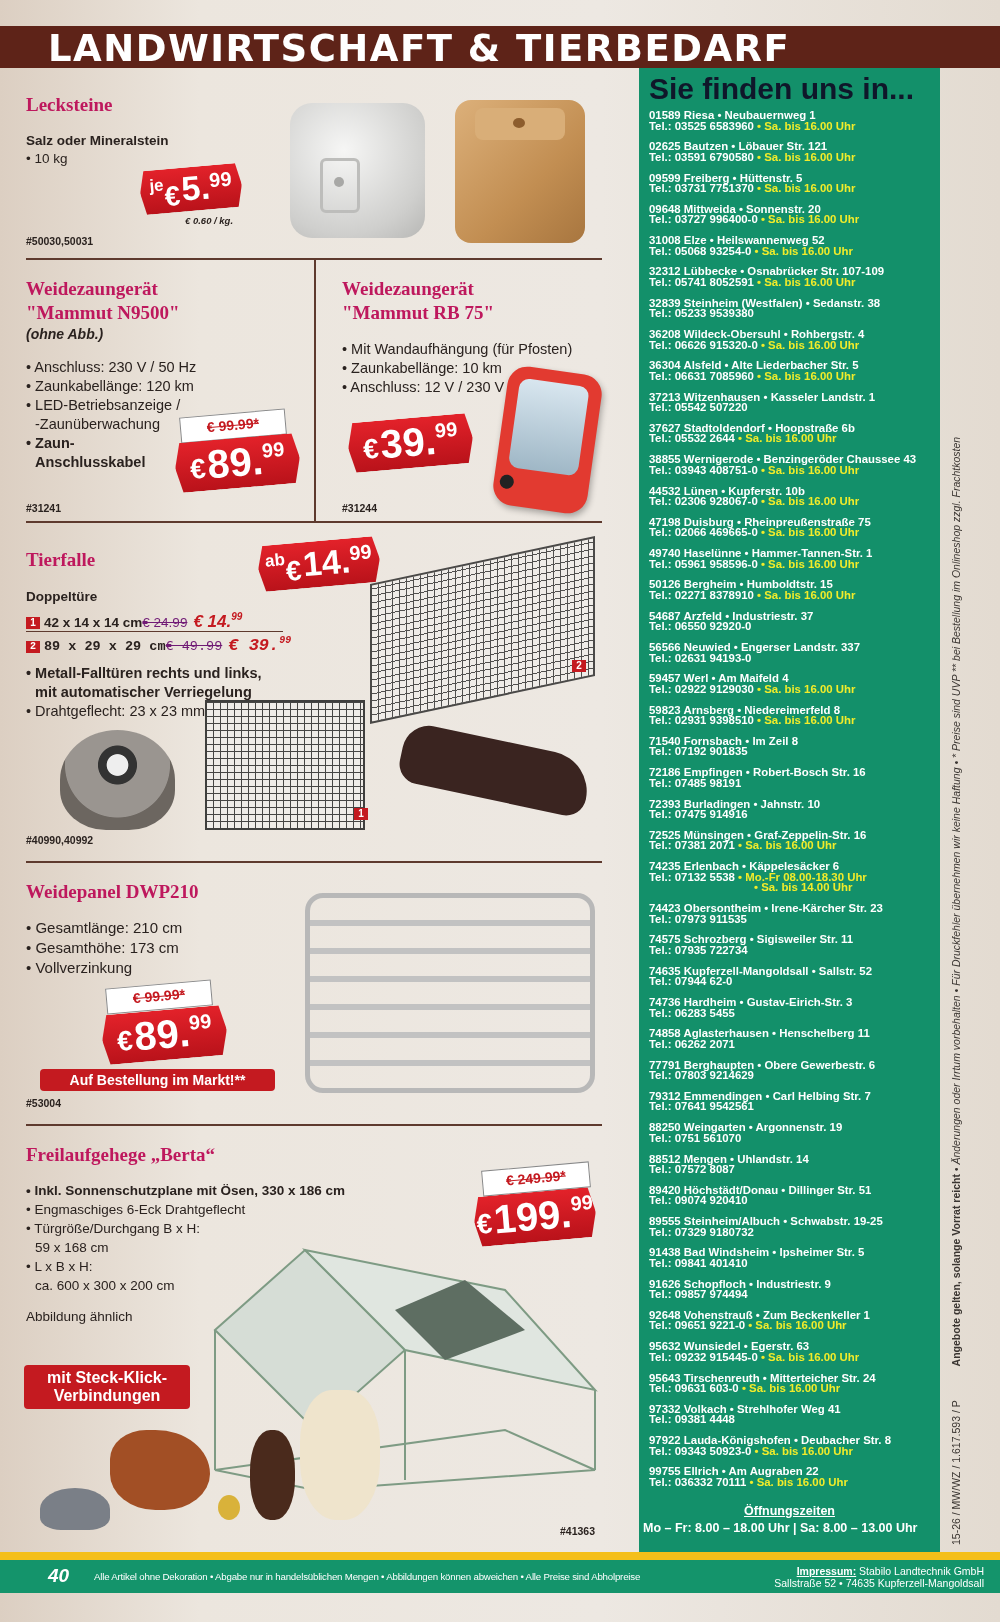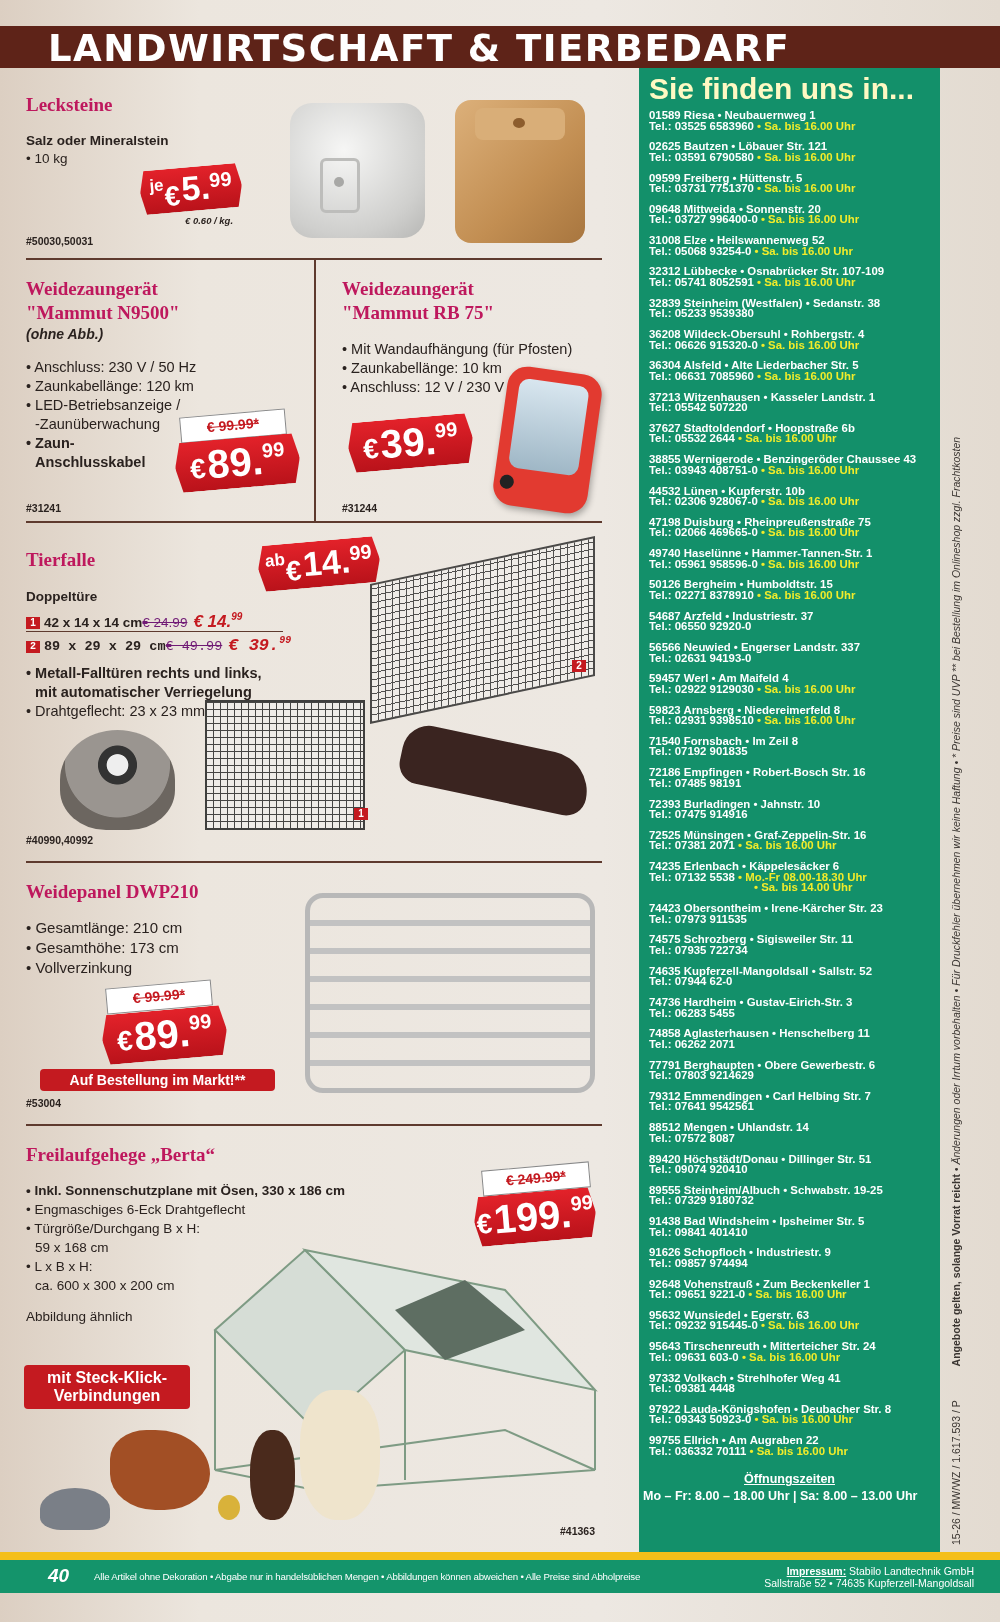--- a/index.html
+++ b/index.html
@@ -24,21 +24,21 @@
     font-size: 37px; color: #ffffff; letter-spacing: 1.5px;
   }
   
   .stores {
     position: absolute; left: 639px; top: 68px; width: 301px; height: 1484px;
     background: #13906a;
     padding: 4px 0 0 10px;
     color: #ffffff;
   }
   .stores-title {
-    font-size: 30px; font-weight: bold; color: #fef9c3; margin-bottom: 4px; line-height: 34px;
+    font-size: 30px; font-weight: bold; color: #0f172a; margin-bottom: 4px; line-height: 34px;
   }
   .store {
     font-size: 11.4px; font-weight: bold; line-height: 10.5px; height: 31.3px;
     color: #ffffff; white-space: nowrap;
   }
   .store .line2 { display: block; }
   .store .sat { color: #f2ec2a; }
   .store .extra { display: block; padding-left: 105px; color: #f2ec2a; }
   .hours-title {
     text-align: center; font-size: 12.5px; font-weight: bold; text-decoration: underline;
@@ -58,21 +58,21 @@
   
   .footer-yellow {
     position: absolute; left: 0; top: 1552px; width: 1000px; height: 8px; background: #f4bf1a;
   }
   .footer {
     position: absolute; left: 0; top: 1560px; width: 1000px; height: 33px; background: #14946b;
     color: #ffffff;
   }
   .page-num { position: absolute; left: 48px; top: 5px; font-size: 19px; font-weight: bold; font-style: italic; }
   .footer-note { position: absolute; left: 94px; top: 11px; font-size: 9.7px; letter-spacing: -0.2px; white-space: nowrap; }
-  .impressum { position: absolute; right: 26px; top: 5px; font-size: 10.5px; text-align: right; line-height: 12px; }
+  .impressum { position: absolute; right: 16px; top: 5px; font-size: 10.5px; text-align: right; line-height: 12px; }
   .impressum u { font-weight: bold; }
   
   .product-title { position: absolute; font-family: Liberation Serif, serif; font-weight: bold; font-size: 19px; line-height: 24px; color: #be185d; }
   .text { position: absolute; font-size: 14.5px; line-height: 19px; color: #2a221f; }
   .text.bold { font-weight: bold; }
   .sku { position: absolute; font-size: 10.5px; font-weight: bold; color: #2a221f; }
   .hr { position: absolute; height: 2px; background: #5e3a2e; }
   .vr { position: absolute; width: 2px; background: #5e3a2e; }
   
   .tag {
@@ -297,20 +297,21 @@
       <div class="store"><span>72393 Burladingen • Jahnstr. 10</span><span class="line2"><span>Tel.: 07475 914916</span><span class="sat"></span></span></div>
       <div class="store"><span>72525 Münsingen • Graf-Zeppelin-Str. 16</span><span class="line2"><span>Tel.: 07381 2071</span><span class="sat"> • Sa. bis 16.00 Uhr</span></span></div>
       <div class="store" style="height: 42px;"><span>74235 Erlenbach • Käppelesäcker 6</span><span class="line2"><span>Tel.: 07132 5538</span><span class="sat"> • Mo.-Fr 08.00-18.30 Uhr</span></span><span class="extra">• Sa. bis 14.00 Uhr</span></div>
       <div class="store"><span>74423 Obersontheim • Irene-Kärcher Str. 23</span><span class="line2"><span>Tel.: 07973 911535</span><span class="sat"></span></span></div>
       <div class="store"><span>74575 Schrozberg • Sigisweiler Str. 11</span><span class="line2"><span>Tel.: 07935 722734</span><span class="sat"></span></span></div>
       <div class="store"><span>74635 Kupferzell-Mangoldsall • Sallstr. 52</span><span class="line2"><span>Tel.: 07944 62-0</span><span class="sat"></span></span></div>
       <div class="store"><span>74736 Hardheim • Gustav-Eirich-Str. 3</span><span class="line2"><span>Tel.: 06283 5455</span><span class="sat"></span></span></div>
       <div class="store"><span>74858 Aglasterhausen • Henschelberg 11</span><span class="line2"><span>Tel.: 06262 2071</span><span class="sat"></span></span></div>
       <div class="store"><span>77791 Berghaupten • Obere Gewerbestr. 6</span><span class="line2"><span>Tel.: 07803 9214629</span><span class="sat"></span></span></div>
       <div class="store"><span>79312 Emmendingen • Carl Helbing Str. 7</span><span class="line2"><span>Tel.: 07641 9542561</span><span class="sat"></span></span></div>
+      <div class="store"><span>88250 Weingarten • Argonnenstr. 19</span><span class="line2"><span>Tel.: 0751 561070</span><span class="sat"></span></span></div>
       <div class="store"><span>88512 Mengen • Uhlandstr. 14</span><span class="line2"><span>Tel.: 07572 8087</span><span class="sat"></span></span></div>
       <div class="store"><span>89420 Höchstädt/Donau • Dillinger Str. 51</span><span class="line2"><span>Tel.: 09074 920410</span><span class="sat"></span></span></div>
       <div class="store"><span>89555 Steinheim/Albuch • Schwabstr. 19-25</span><span class="line2"><span>Tel.: 07329 9180732</span><span class="sat"></span></span></div>
       <div class="store"><span>91438 Bad Windsheim • Ipsheimer Str. 5</span><span class="line2"><span>Tel.: 09841 401410</span><span class="sat"></span></span></div>
       <div class="store"><span>91626 Schopfloch • Industriestr. 9</span><span class="line2"><span>Tel.: 09857 974494</span><span class="sat"></span></span></div>
       <div class="store"><span>92648 Vohenstrauß • Zum Beckenkeller 1</span><span class="line2"><span>Tel.: 09651 9221-0</span><span class="sat"> • Sa. bis 16.00 Uhr</span></span></div>
       <div class="store"><span>95632 Wunsiedel • Egerstr. 63</span><span class="line2"><span>Tel.: 09232 915445-0</span><span class="sat"> • Sa. bis 16.00 Uhr</span></span></div>
       <div class="store"><span>95643 Tirschenreuth • Mitterteicher Str. 24</span><span class="line2"><span>Tel.: 09631 603-0</span><span class="sat"> • Sa. bis 16.00 Uhr</span></span></div>
       <div class="store"><span>97332 Volkach • Strehlhofer Weg 41</span><span class="line2"><span>Tel.: 09381 4448</span><span class="sat"></span></span></div>
       <div class="store"><span>97922 Lauda-Königshofen • Deubacher Str. 8</span><span class="line2"><span>Tel.: 09343 50923-0</span><span class="sat"> • Sa. bis 16.00 Uhr</span></span></div>

